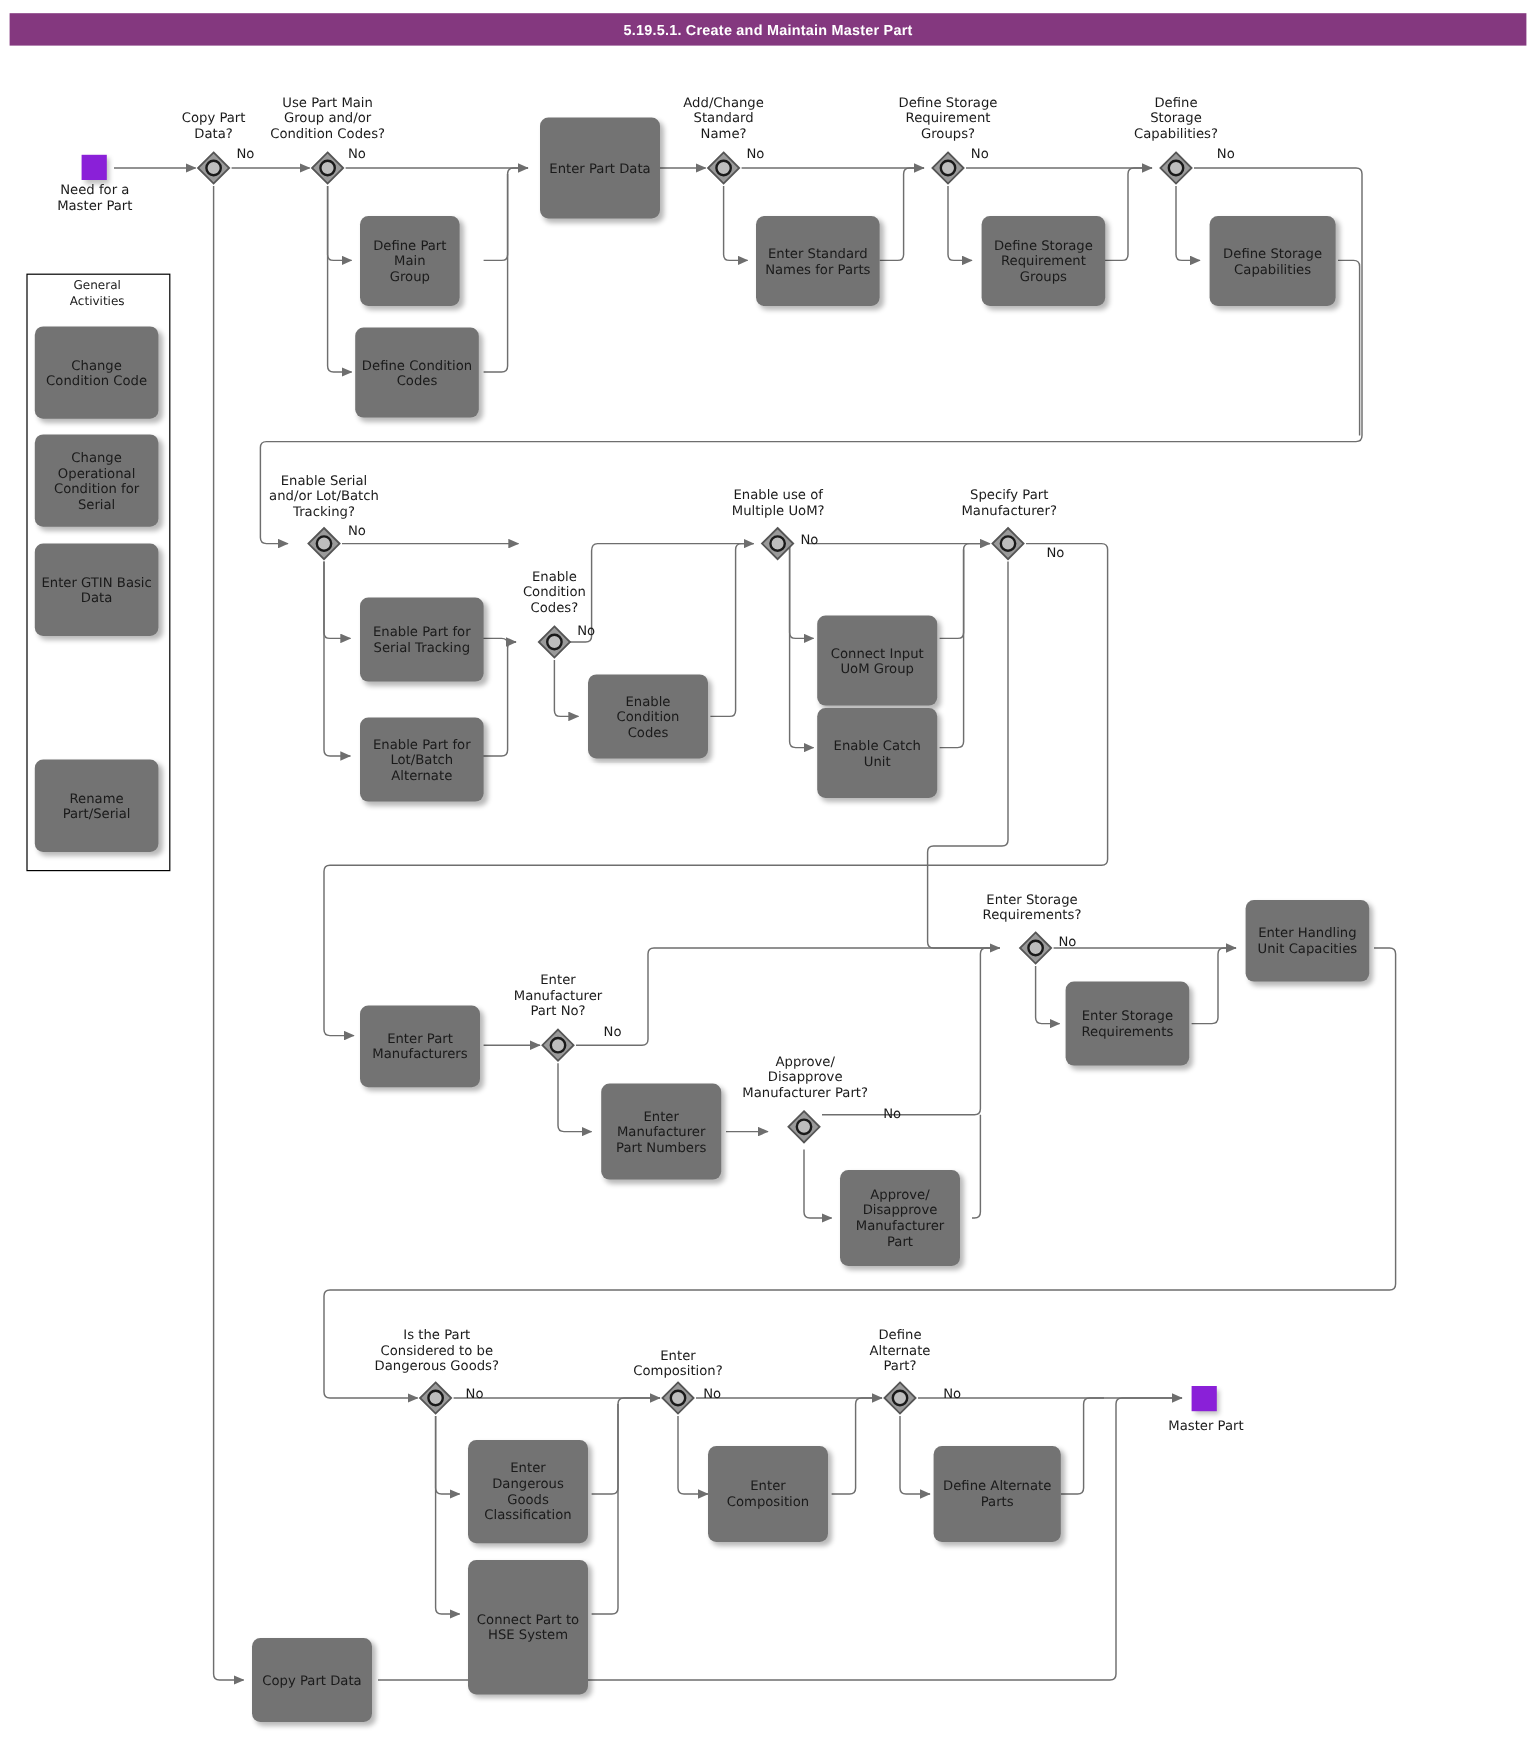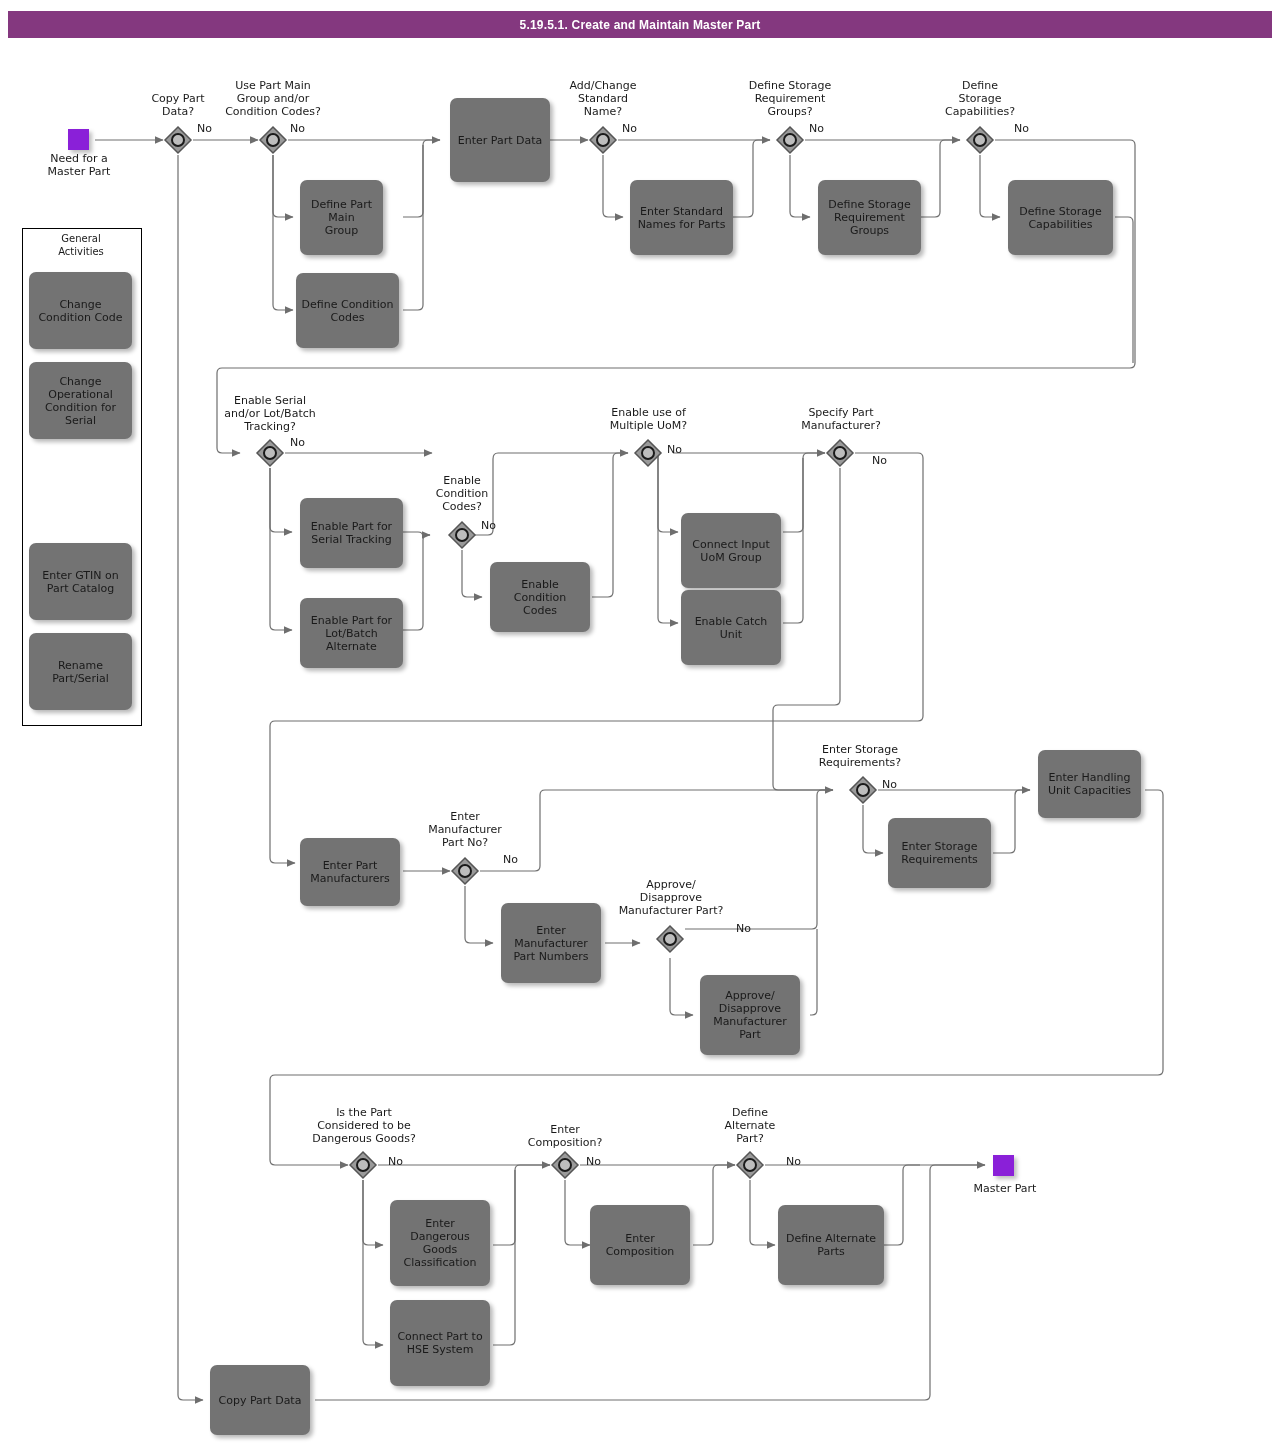--- a/index.html
+++ b/index.html
@@ -140,24 +140,24 @@
     </div>
   </div>
   <div class="task" style="left:29px;top:362px;width:103px;height:77px;">
     <div>
       <div>Change</div>
       <div>Operational</div>
       <div>Condition for</div>
       <div>Serial</div>
     </div>
   </div>
-  <div class="task" style="left:29px;top:543px;width:103px;height:77px;">
-    <div>
-      <div>Enter GTIN on</div>
-      <div>Part Catalog</div>
+  <div class="task" style="left:29px;top:453px;width:103px;height:77px;">
+    <div>
+      <div>Enter GTIN Basic</div>
+      <div>Data</div>
     </div>
   </div>
   <div class="task" style="left:29px;top:633px;width:103px;height:77px;">
     <div>
       <div>Rename</div>
       <div>Part/Serial</div>
     </div>
   </div>
 
   <div class="gateway" style="left:163px;top:125px;">
@@ -433,21 +433,21 @@
   </div>
   <div class="nolabel" style="left:388px;top:1155px;">No</div>
 
   <div class="task" style="left:390px;top:1200px;width:100px;height:86px;">
     <div>
       <div>Enter Dangerous</div>
       <div>Goods</div>
       <div>Classification</div>
     </div>
   </div>
-  <div class="task" style="left:390px;top:1300px;width:100px;height:86px;">
+  <div class="task" style="left:390px;top:1300px;width:100px;height:112px;">
     <div>
       <div>Connect Part to</div>
       <div>HSE System</div>
     </div>
   </div>
 
   <div class="gateway" style="left:550px;top:1150px;">
     <svg width="30" height="30" viewBox="0 0 30 30">
         <polygon points="15,2 28,15 15,28 2,15" fill="#9a9a9a" stroke="#555" stroke-width="1.5"></polygon>
         <circle cx="15" cy="15" r="6" fill="#bdbdbd" stroke="#1a1a1a" stroke-width="2"></circle>

